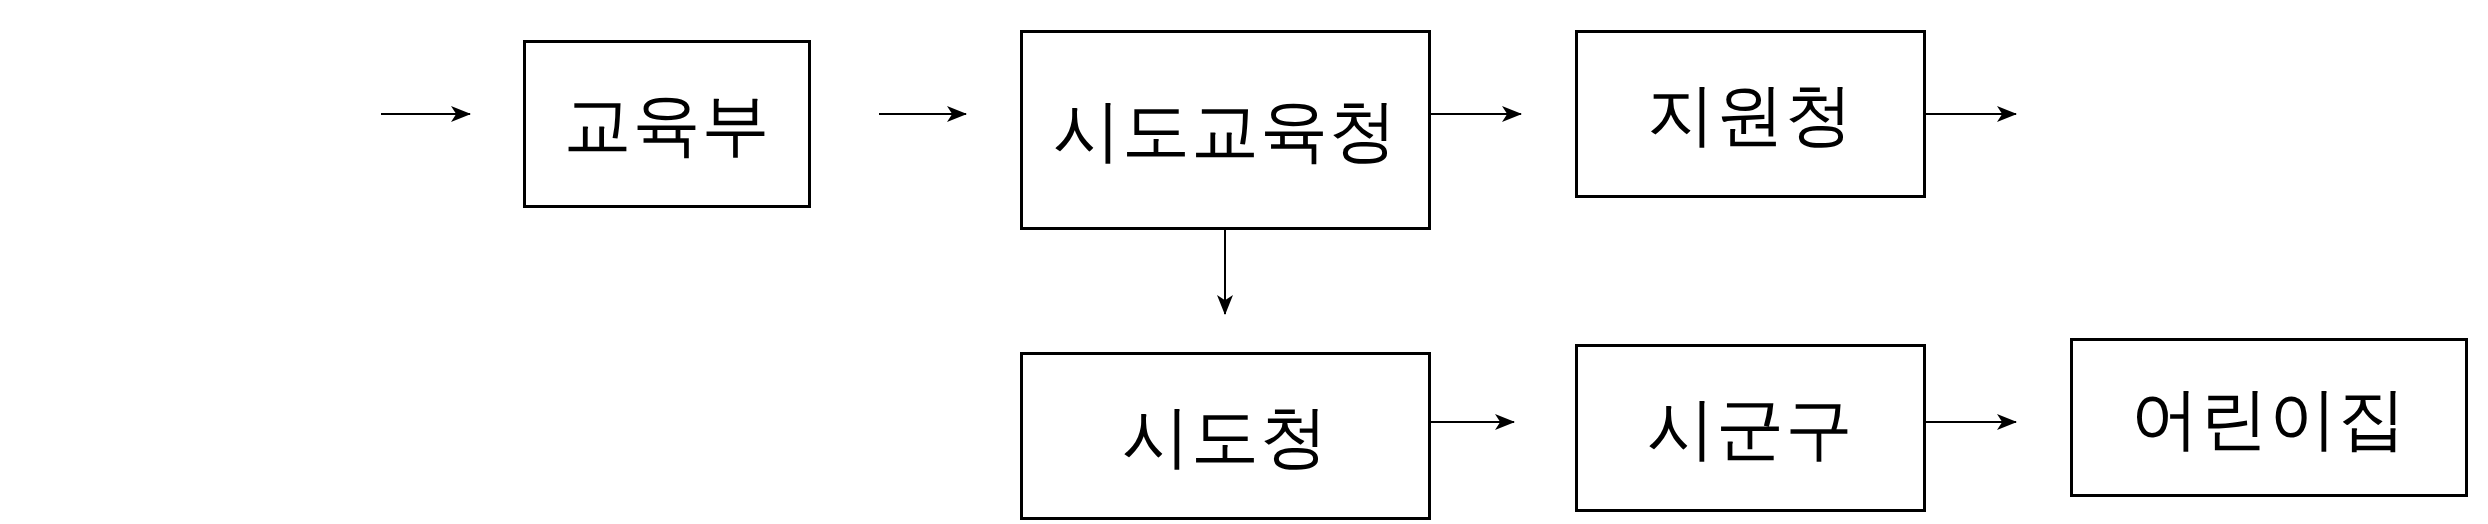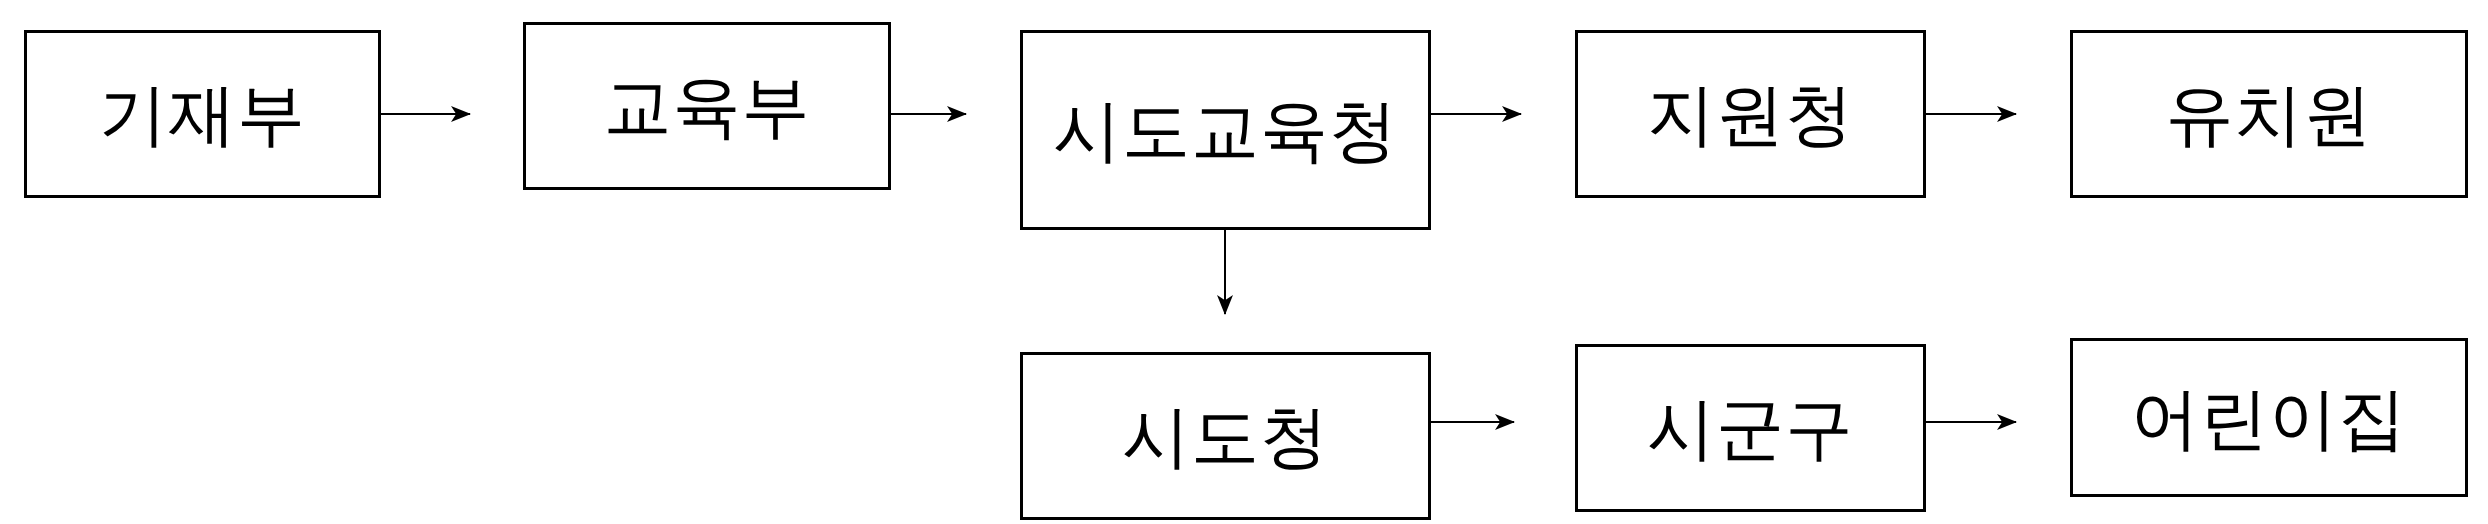--- a/index.html
+++ b/index.html
@@ -50,39 +50,33 @@
     </defs>
     <line x1="381" y1="114" x2="470" y2="114" stroke="#000000" stroke-width="2" marker-end="url(#stealth)"></line>
     <line x1="879" y1="114" x2="966" y2="114" stroke="#000000" stroke-width="2" marker-end="url(#stealth)"></line>
     <line x1="1431" y1="114" x2="1521" y2="114" stroke="#000000" stroke-width="2" marker-end="url(#stealth)"></line>
     <line x1="1926" y1="114" x2="2016" y2="114" stroke="#000000" stroke-width="2" marker-end="url(#stealth)"></line>
     <line x1="1225" y1="199" x2="1225" y2="314" stroke="#000000" stroke-width="2" marker-end="url(#stealth)"></line>
     <line x1="1431" y1="422" x2="1514" y2="422" stroke="#000000" stroke-width="2" marker-end="url(#stealth)"></line>
     <line x1="1926" y1="422" x2="2016" y2="422" stroke="#000000" stroke-width="2" marker-end="url(#stealth)"></line>
   </svg>
 
-  <div class="node" style="left:24px;  top:30px;  width:357px; height:168px">
-    <span>기재부</span>
-  </div>
 
-  <div class="node" style="left:523px; top:22px;  width:368px; height:168px">
+  <div class="node" style="left:523px; top:40px;  width:288px; height:168px">
     <span>교육부</span>
   </div>
 
   <div class="node" style="left:1020px;top:30px;  width:411px; height:200px">
     <span>시도교육청</span>
   </div>
 
   <div class="node" style="left:1575px;top:30px;  width:351px; height:168px">
     <span>지원청</span>
   </div>
 
-  <div class="node" style="left:2070px;top:30px;  width:398px; height:168px">
-    <span>유치원</span>
-  </div>
 
   <div class="node" style="left:1020px;top:352px; width:411px; height:168px">
     <span>시도청</span>
   </div>
 
   <div class="node" style="left:1575px;top:344px; width:351px; height:168px">
     <span>시군구</span>
   </div>
 
   <div class="node" style="left:2070px;top:338px; width:398px; height:159px">

